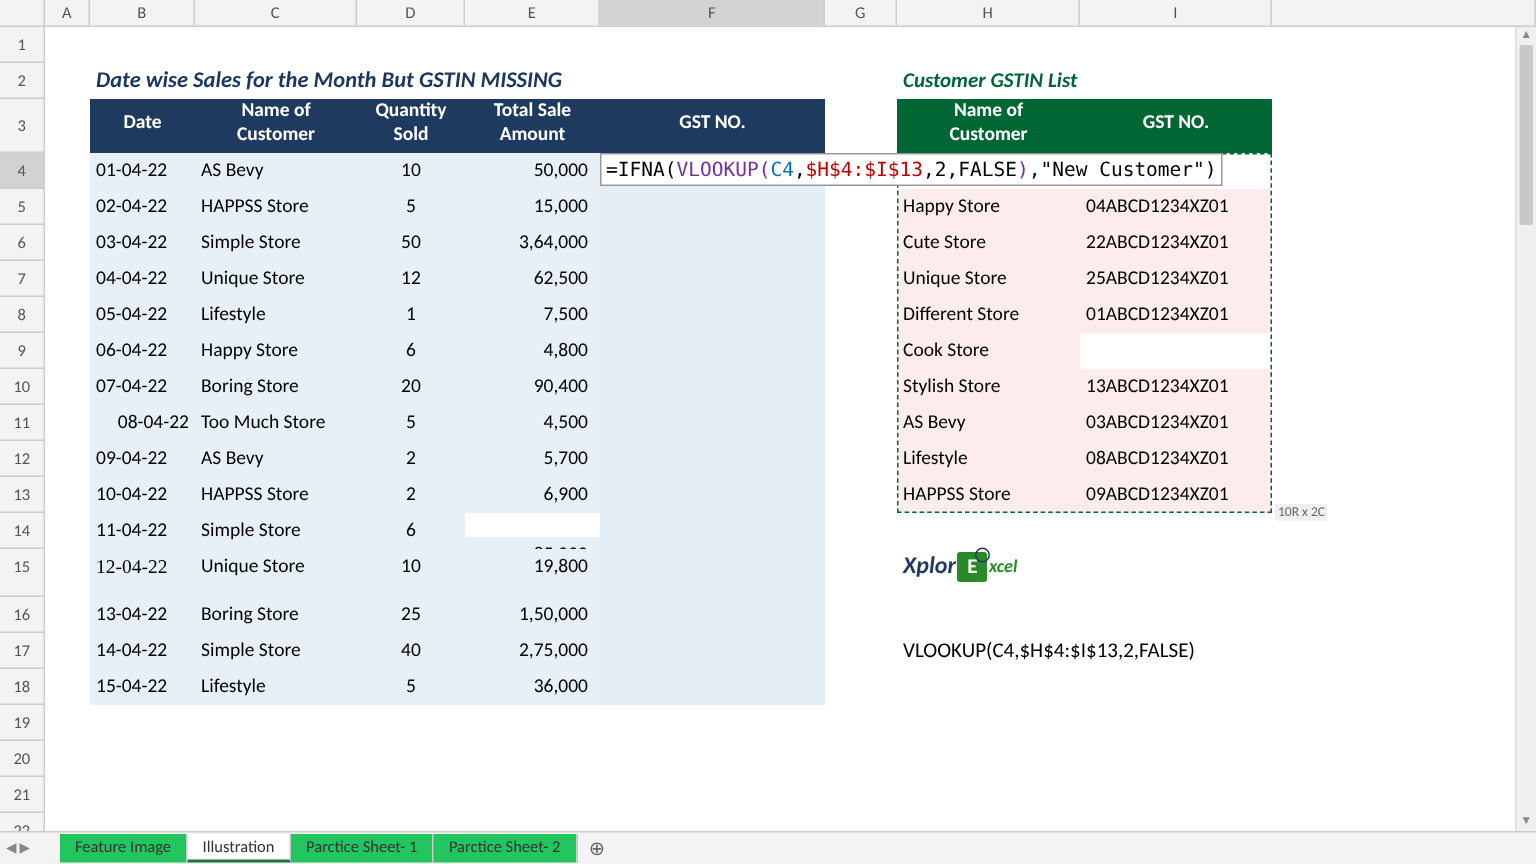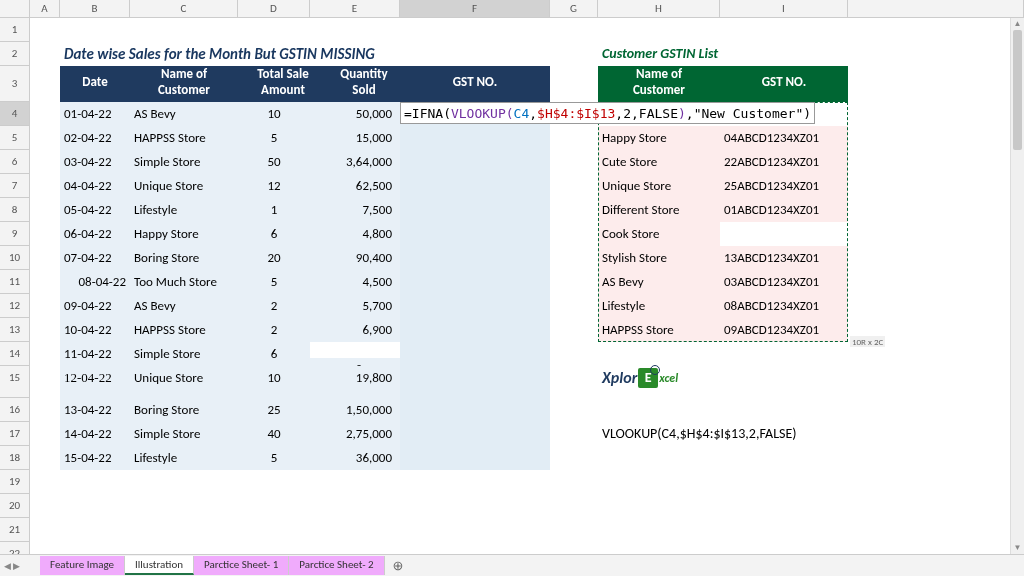--- a/index.html
+++ b/index.html
@@ -46,21 +46,21 @@
   .logo-area { display: flex; align-items: center; font-weight: bold; }
   .logo-xplor { color: #1f3a5f; font-size: 16px; font-style: italic; }
   .logo-e { color: #fff; background: #2a8a2a; width: 20px; height: 20px; display: inline-flex; align-items: center; justify-content: center; font-size: 14px; border-radius: 2px; margin: 0 1px; position: relative; }
   .logo-e::before { content: ''; position: absolute; top: -3px; right: -2px; width: 8px; height: 8px; border: 1.5px solid #1f3a5f; border-radius: 50%; background: transparent; }
   .logo-xcel { color: #2a8a2a; font-size: 12px; font-style: italic; }
   
   .hint-text { font-family: Calibri, sans-serif; font-size: 14px; color: #000; }
   
   .tabs-bar { position: absolute; bottom: 0; left: 0; right: 0; height: 22px; background: #f3f3f3; border-top: 1px solid #ccc; display: flex; align-items: center; }
   .tabs-nav { width: 40px; display: flex; gap: 2px; padding-left: 4px; color: #888; font-size: 9px; }
-  .tab { padding: 2px 10px; font-size: 11px; border-right: 1px solid #ccc; background: #f0abfc; color: #333; }
+  .tab { padding: 2px 10px; font-size: 11px; border-right: 1px solid #ccc; background: #22c55e; color: #333; }
   .tab.active { background: #fff; border-bottom: 2px solid #217346; font-weight: 500; }
   .tab-add { padding: 2px 8px; color: #666; }
   
   .scrollbar-v { position: absolute; right: 0; top: 18px; bottom: 22px; width: 14px; background: #f0f0f0; border-left: 1px solid #ddd; }
   .scrollbar-v .thumb { position: absolute; left: 2px; right: 2px; top: 12px; height: 120px; background: #c8c8c8; border-radius: 2px; }
   .scrollbar-v .arrow { position: absolute; left: 0; right: 0; height: 12px; text-align: center; font-size: 8px; color: #888; }
 </style>
 </head>
 <body>
 
@@ -110,22 +110,22 @@
         <div class="cell title-green" style="width: 122px;">Customer GSTIN List</div>
         <div class="cell" style="width: 128px;"></div>
       </div>
       <div class="row" style="height: 36px;">
         <div class="rh" style="line-height: 36px;">3</div>
         <div class="cell" style="width: 30px; line-height: 16px;"></div>
         <div class="cell hdr-blue" style="width: 70px; line-height: 16px;">
           <div style="padding-top:8px">Date</div>
         </div>
         <div class="cell hdr-blue" style="width: 108px; line-height: 16px;">Name of<br>Customer</div>
+        <div class="cell hdr-blue" style="width: 72px; line-height: 16px;">Quantity<br>Sold</div>
         <div class="cell hdr-blue" style="width: 90px; line-height: 16px;">Total Sale<br>Amount</div>
-        <div class="cell hdr-blue" style="width: 72px; line-height: 16px;">Quantity<br>Sold</div>
         <div class="cell hdr-blue" style="width: 150px; line-height: 16px;">
           <div style="padding-top:8px">GST NO.</div>
         </div>
         <div class="cell" style="width: 48px; line-height: 16px;"></div>
         <div class="cell hdr-green" style="width: 122px; line-height: 16px;">Name of<br>Customer</div>
         <div class="cell hdr-green" style="width: 128px; line-height: 16px;">
           <div style="padding-top:8px">GST NO.</div>
         </div>
       </div>
       <div class="row">

